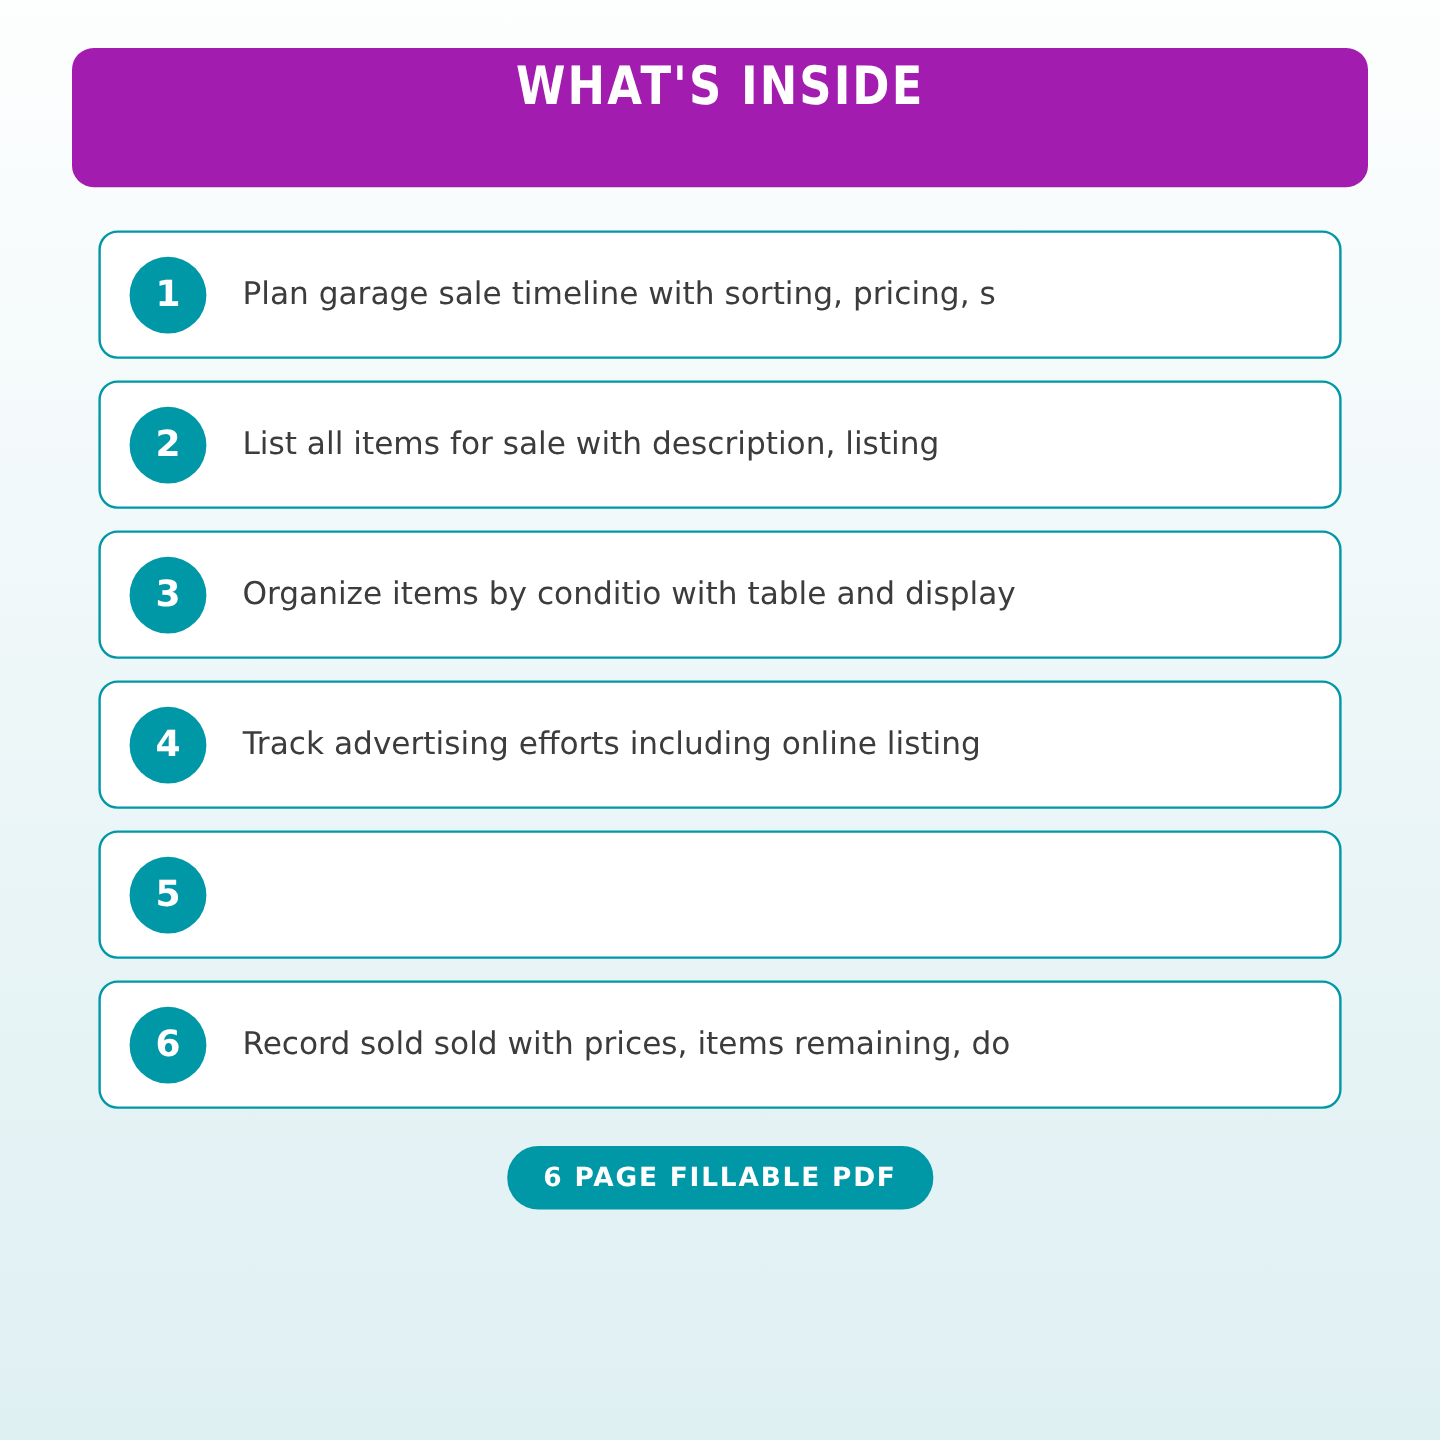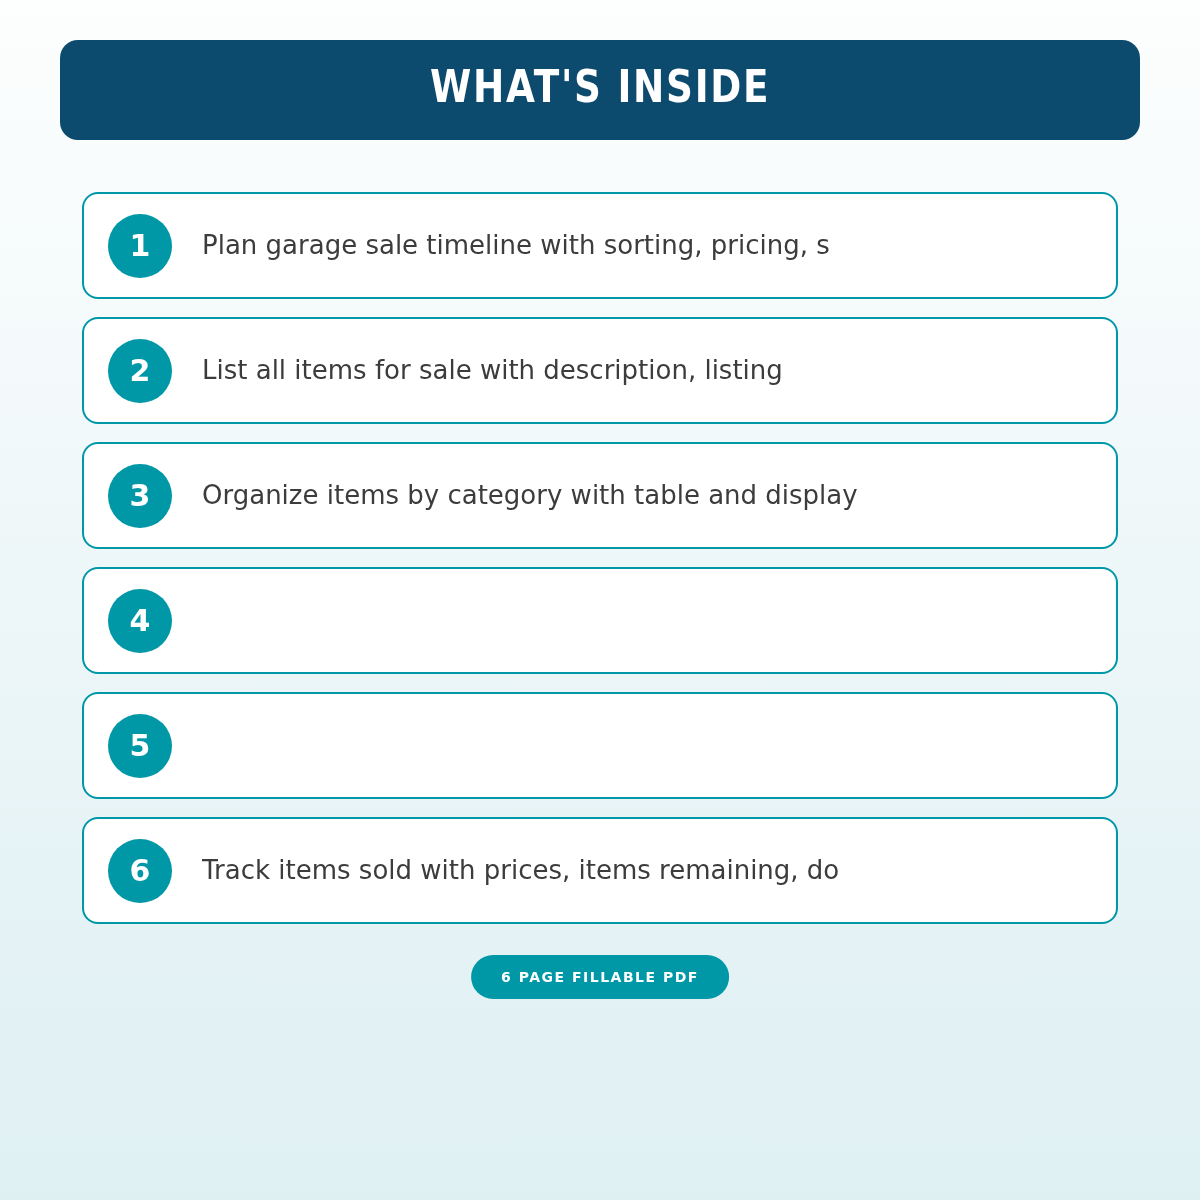--- a/index.html
+++ b/index.html
@@ -13,27 +13,27 @@
 
   body {
     background: linear-gradient(180deg, #fdfefe 0%, #f2f9fa 35%, #e8f4f6 65%, #dff0f3 100%);
   }
 
   .header-banner {
     position: absolute;
     left: 60px;
     top: 40px;
     width: 1080px;
-    height: 100px;
-    background: #0c4a6e;
+    height: 116px;
+    background: #a21caf;
     border-radius: 18px;
     display: flex;
     justify-content: center;
     align-items: flex-start;
-    padding-top: 22px;
+    padding-top: 8px;
   }
 
   .header-title {
     color: #ffffff;
     font-size: 44px;
     font-weight: bold;
     letter-spacing: 2px;
     line-height: 1.15;
     display: inline-block;
     transform: scaleX(0.85);
@@ -83,21 +83,21 @@
     overflow: hidden;
   }
 
   .badge-pill {
     position: absolute;
     left: 50%;
     top: 955px;
     transform: translateX(-50%);
     background: #0097a7;
     color: #ffffff;
-    font-size: 14px;
+    font-size: 22px;
     font-weight: bold;
     letter-spacing: 1.5px;
     padding: 14px 30px;
     border-radius: 26px;
     white-space: nowrap;
   }
 </style>
 </head>
 <body>
 
@@ -112,31 +112,32 @@
     <div class="item-text">Plan garage sale timeline with sorting, pricing, s</div>
   </div>
 
   <div class="item-card">
     <div class="item-number-circle">2</div>
     <div class="item-text">List all items for sale with description, listing</div>
   </div>
 
   <div class="item-card">
     <div class="item-number-circle">3</div>
-    <div class="item-text">Organize items by category with table and display</div>
+    <div class="item-text">Organize items by conditio with table and display</div>
   </div>
 
   <div class="item-card">
     <div class="item-number-circle">4</div>
+    <div class="item-text">Track advertising efforts including online listing</div>
   </div>
 
   <div class="item-card">
     <div class="item-number-circle">5</div>
   </div>
 
   <div class="item-card">
     <div class="item-number-circle">6</div>
-    <div class="item-text">Track items sold with prices, items remaining, do</div>
+    <div class="item-text">Record sold sold with prices, items remaining, do</div>
   </div>
 
 </div>
 
 <div class="badge-pill">6 PAGE FILLABLE PDF</div>
 
 </body></html>

